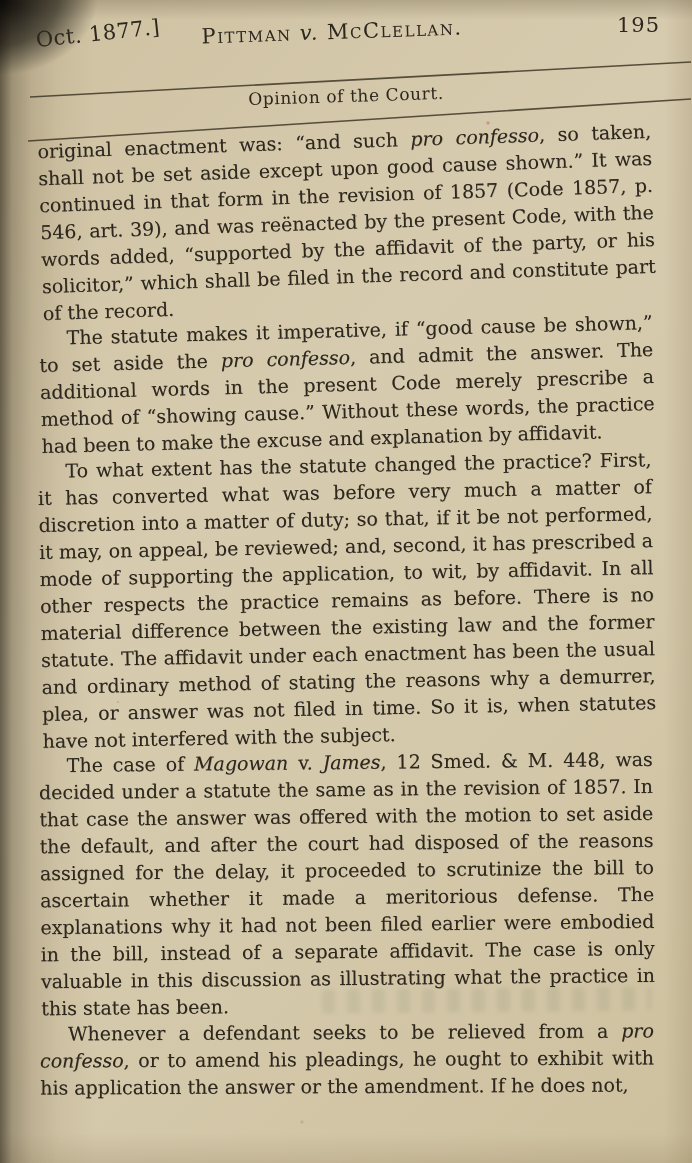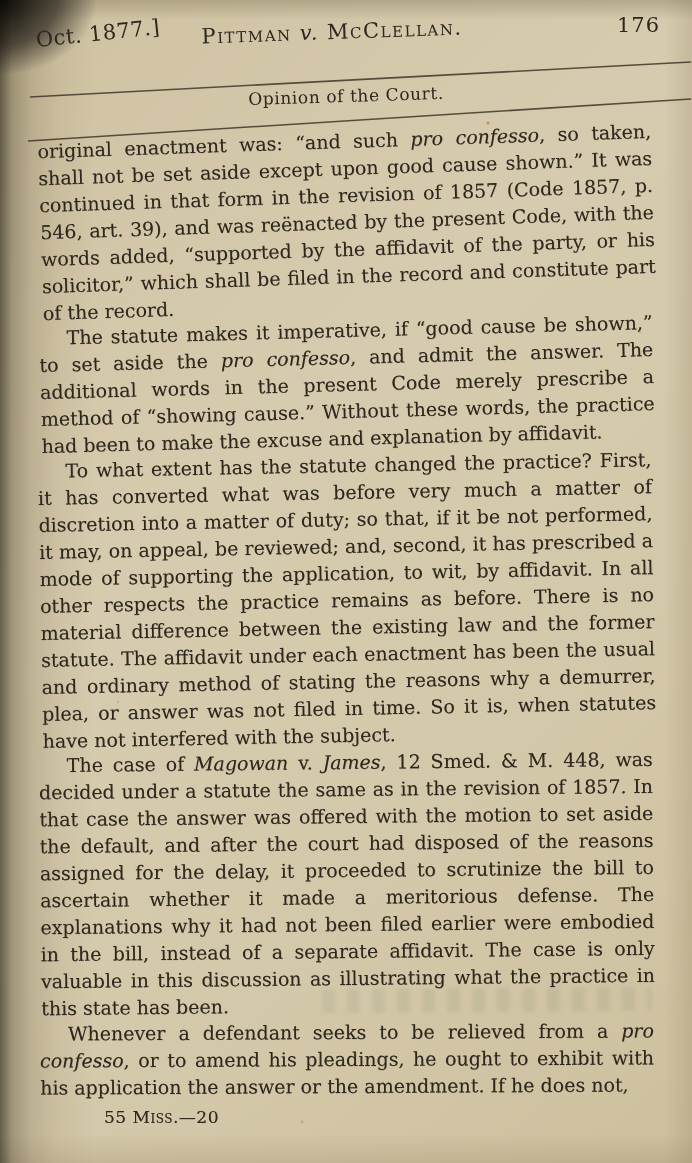--- a/index.html
+++ b/index.html
@@ -64,27 +64,26 @@
 
 <div class="page">
 
   <svg class="rules" width="692" height="160" viewBox="0 0 692 160" aria-hidden="true">
     <path d="M30,97 Q350,80 691,62"></path>
     <path d="M28,141 Q350,122 691,99"></path>
   </svg>
 
   <div class="hdr-date">Oct. 1877.]</div>
   <div class="hdr-title"><span class="sc">Pittman </span><span class="it">v.</span><span class="sc"> McClellan.</span></div>
-  <div class="hdr-page">176</div>
+  <div class="hdr-page">195</div>
   <div class="running-head">Opinion of the Court.</div>
 
   <div class="body-text">
     <p class="para p1"><span>original enactment was: “and such </span><span class="it">pro confesso</span><span>, so taken, shall not be set aside except upon good cause shown.” It was continued in that form in the revision of 1857 (Code 1857, p. 546, art. 39), and was reënacted by the present Code, with the words added, “supported by the affidavit of the party, or his solicitor,” which shall be filed in the record and constitute part of the record.</span></p>
     <p class="para"><span>The statute makes it imperative, if “good cause be shown,” to set aside the </span><span class="it">pro confesso</span><span>, and admit the answer. The additional words in the present Code merely prescribe a method of “showing cause.” Without these words, the practice had been to make the excuse and explanation by affidavit.</span></p>
     <p class="para"><span>To what extent has the statute changed the practice? First, it has converted what was before very much a matter of discretion into a matter of duty; so that, if it be not performed, it may, on appeal, be reviewed; and, second, it has prescribed a mode of supporting the application, to wit, by affidavit. In all other respects the practice remains as before. There is no material difference between the existing law and the former statute. The affidavit under each enactment has been the usual and ordinary method of stating the reasons why a demurrer, plea, or answer was not filed in time. So it is, when statutes have not interfered with the subject.</span></p>
     <p class="para"><span>The case of </span><span class="it">Magowan</span><span> v. </span><span class="it">James</span><span>, 12 Smed. &amp; M. 448, was decided under a statute the same as in the revision of 1857. In that case the answer was offered with the motion to set aside the default, and after the court had disposed of the reasons assigned for the delay, it proceeded to scrutinize the bill to ascertain whether it made a meritorious defense. The explanations why it had not been filed earlier were embodied in the bill, instead of a separate affidavit. The case is only valuable in this discussion as illustrating what the practice in this state has been.</span></p>
     <p class="para"><span>Whenever a defendant seeks to be relieved from a </span><span class="it">pro confesso</span><span>, or to amend his pleadings, he ought to exhibit with his application the answer or the amendment. If he does not,</span></p>
-    <div class="footer"><span>55 </span><span class="sc">Miss.</span><span>—20</span></div>
   </div>
 
   <div class="ghost"></div>
 
 </div>
 
 </body></html>

